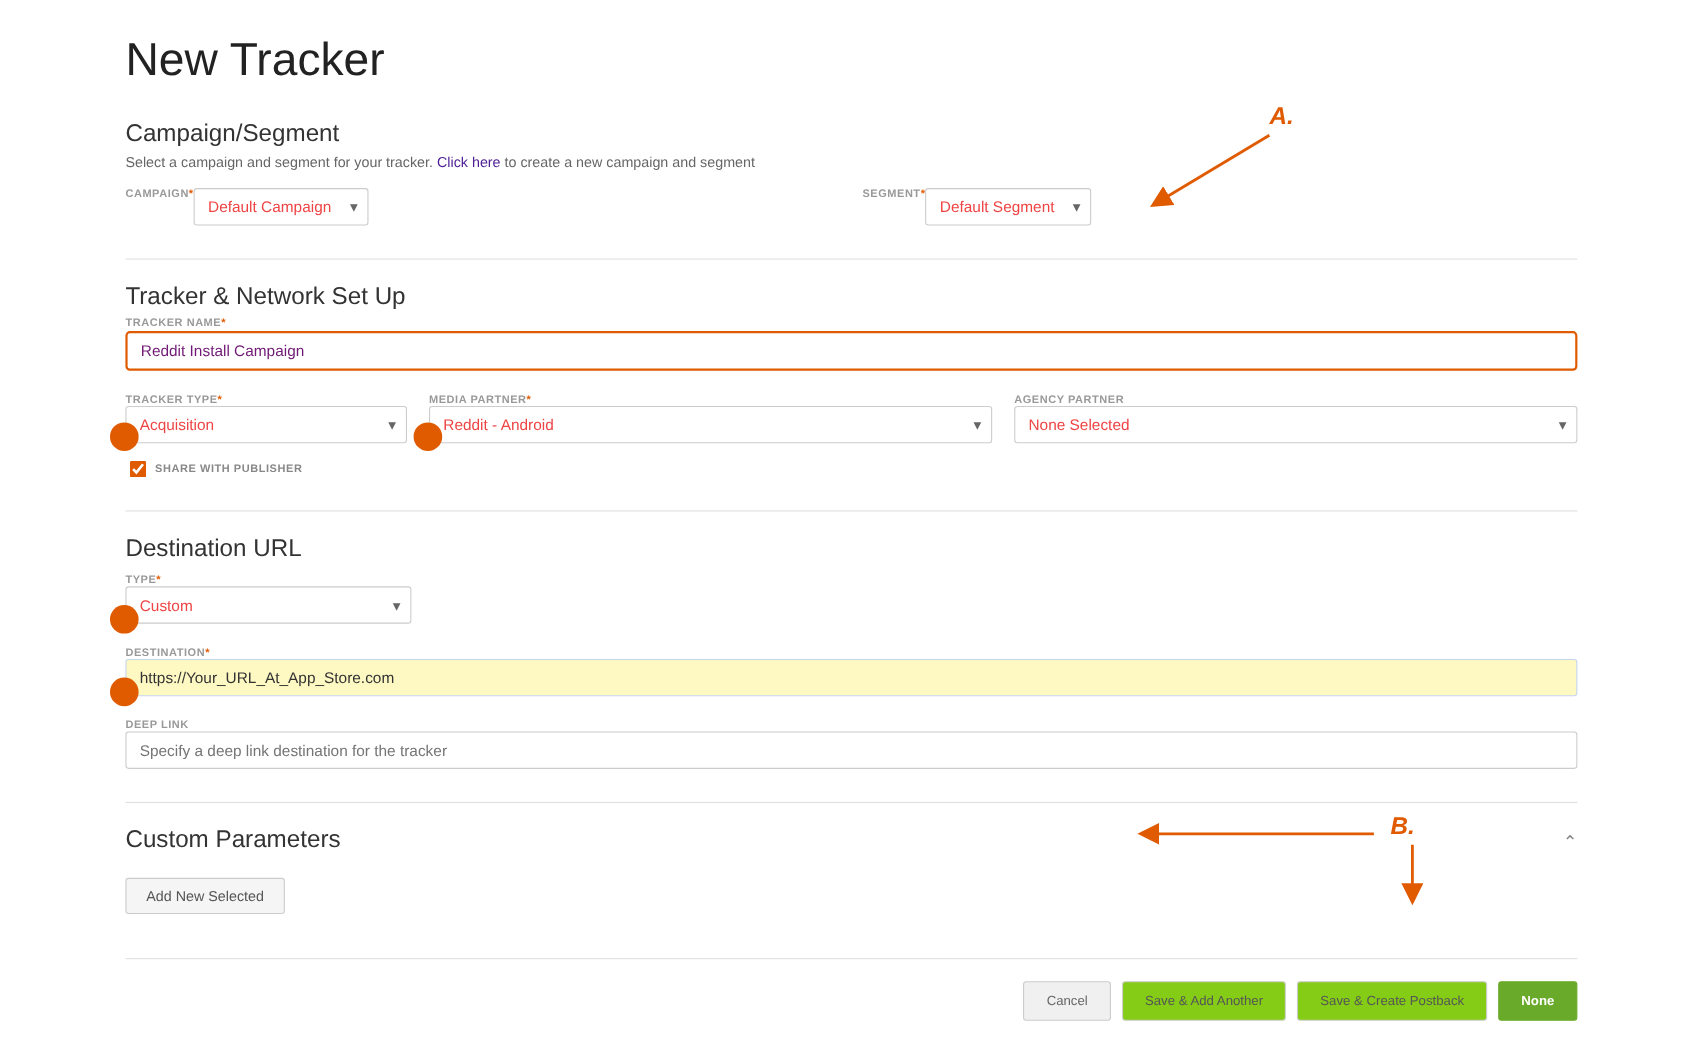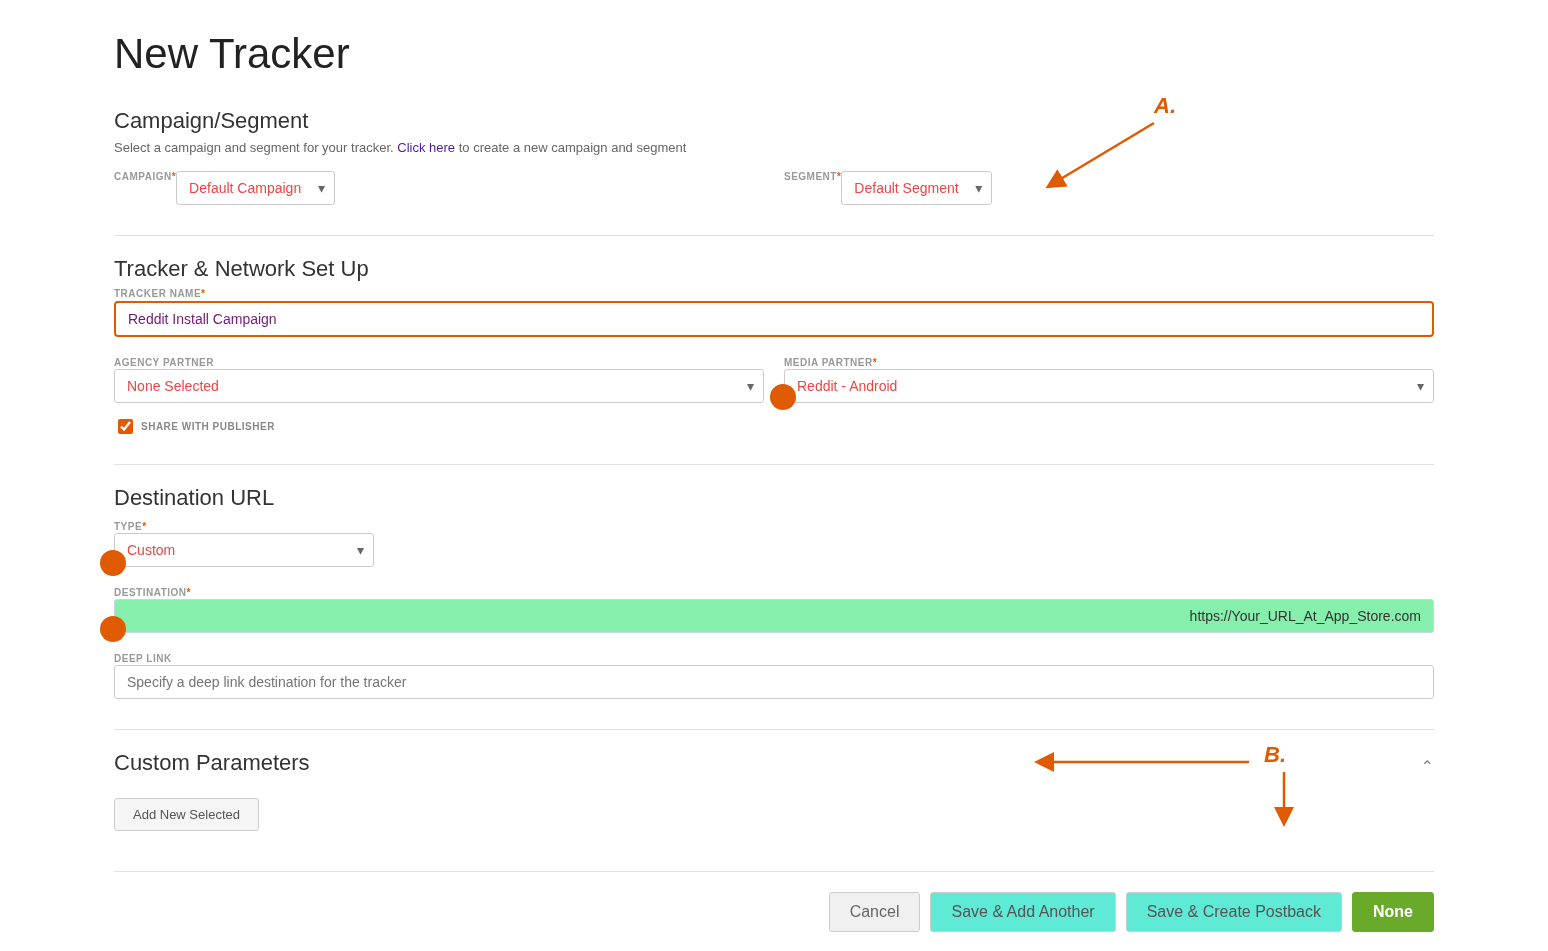--- a/index.html
+++ b/index.html
@@ -66,23 +66,22 @@
       border: 1px solid #ccc;
       border-radius: 3px;
       padding: 8px 12px;
       font-size: 14px;
       color: #333;
       background: #fff;
       outline: none;
       width: 100%;
     }
     .form-input.destination-field {
-      background: #86efac;
+      background: #fef9c3;
       border: 1px solid #c5d5ee;
-      text-align: right;
     }
     .form-select-wrapper {
       position: relative;
     }
     .form-select-wrapper select {
       appearance: none;
       -webkit-appearance: none;
       border: 1px solid #ccc;
       border-radius: 3px;
       padding: 8px 32px 8px 12px;
@@ -167,31 +166,31 @@
       display: flex;
       justify-content: flex-end;
       gap: 10px;
       margin-top: 40px;
       padding-top: 20px;
       border-top: 1px solid #e0e0e0;
     }
     .btn {
       padding: 10px 20px;
       border-radius: 3px;
-      font-size: 16px;
+      font-size: 12px;
       cursor: pointer;
       border: 1px solid transparent;
     }
     .btn-cancel {
       background: #f0f0f0;
       color: #666;
       border-color: #ccc;
     }
     .btn-secondary {
-      background: #5eead4;
+      background: #84cc16;
       color: #555;
       border-color: #ccc;
     }
     .btn-save {
       background: #6aaa2a;
       color: #fff;
       border-color: #6aaa2a;
       font-weight: 600;
     }
     .chevron-collapse {
@@ -259,40 +258,51 @@
       <div class="tracker-name-label">
         <span>TRACKER NAME</span><span class="required" style="color:#e05a00">*</span>
       </div>
       <div class="tracker-name-wrapper">
         <input type="text" class="tracker-name-input" value="Reddit Install Campaign" style="">
       </div>
     </div>
 
     <div class="form-row" style="align-items:flex-end;">
 
-
-      <div style="flex:2;">
-        <label class="form-label">
-          <span>AGENCY PARTNER</span>
-        </label>
-        <div class="form-select-wrapper">
-          <select>
-            <option>None Selected</option>
+      <div style="position:relative; flex:1;">
+        <div style="position:absolute; left:-14px; top:50%; transform:translateY(6px); width:26px; height:26px; background:#e05a00; border-radius:50%; z-index:10;"></div>
+        <label class="form-label">
+          <span>TRACKER TYPE</span><span class="required">*</span>
+        </label>
+        <div class="form-select-wrapper">
+          <select>
+            <option>Acquisition</option>
           </select>
         </div>
       </div>
 
       <div style="position:relative; flex:2;">
         <div style="position:absolute; left:-14px; top:50%; transform:translateY(6px); width:26px; height:26px; background:#e05a00; border-radius:50%; z-index:10;"></div>
         <label class="form-label">
           <span>MEDIA PARTNER</span><span class="required">*</span>
         </label>
         <div class="form-select-wrapper">
           <select>
             <option>Reddit - Android</option>
+          </select>
+        </div>
+      </div>
+
+      <div style="flex:2;">
+        <label class="form-label">
+          <span>AGENCY PARTNER</span>
+        </label>
+        <div class="form-select-wrapper">
+          <select>
+            <option>None Selected</option>
           </select>
         </div>
       </div>
     </div>
 
     <div class="checkbox-row">
       <input type="checkbox" checked="" style="">
       <label class="checkbox-label">SHARE WITH PUBLISHER</label>
     </div>
   </div>

